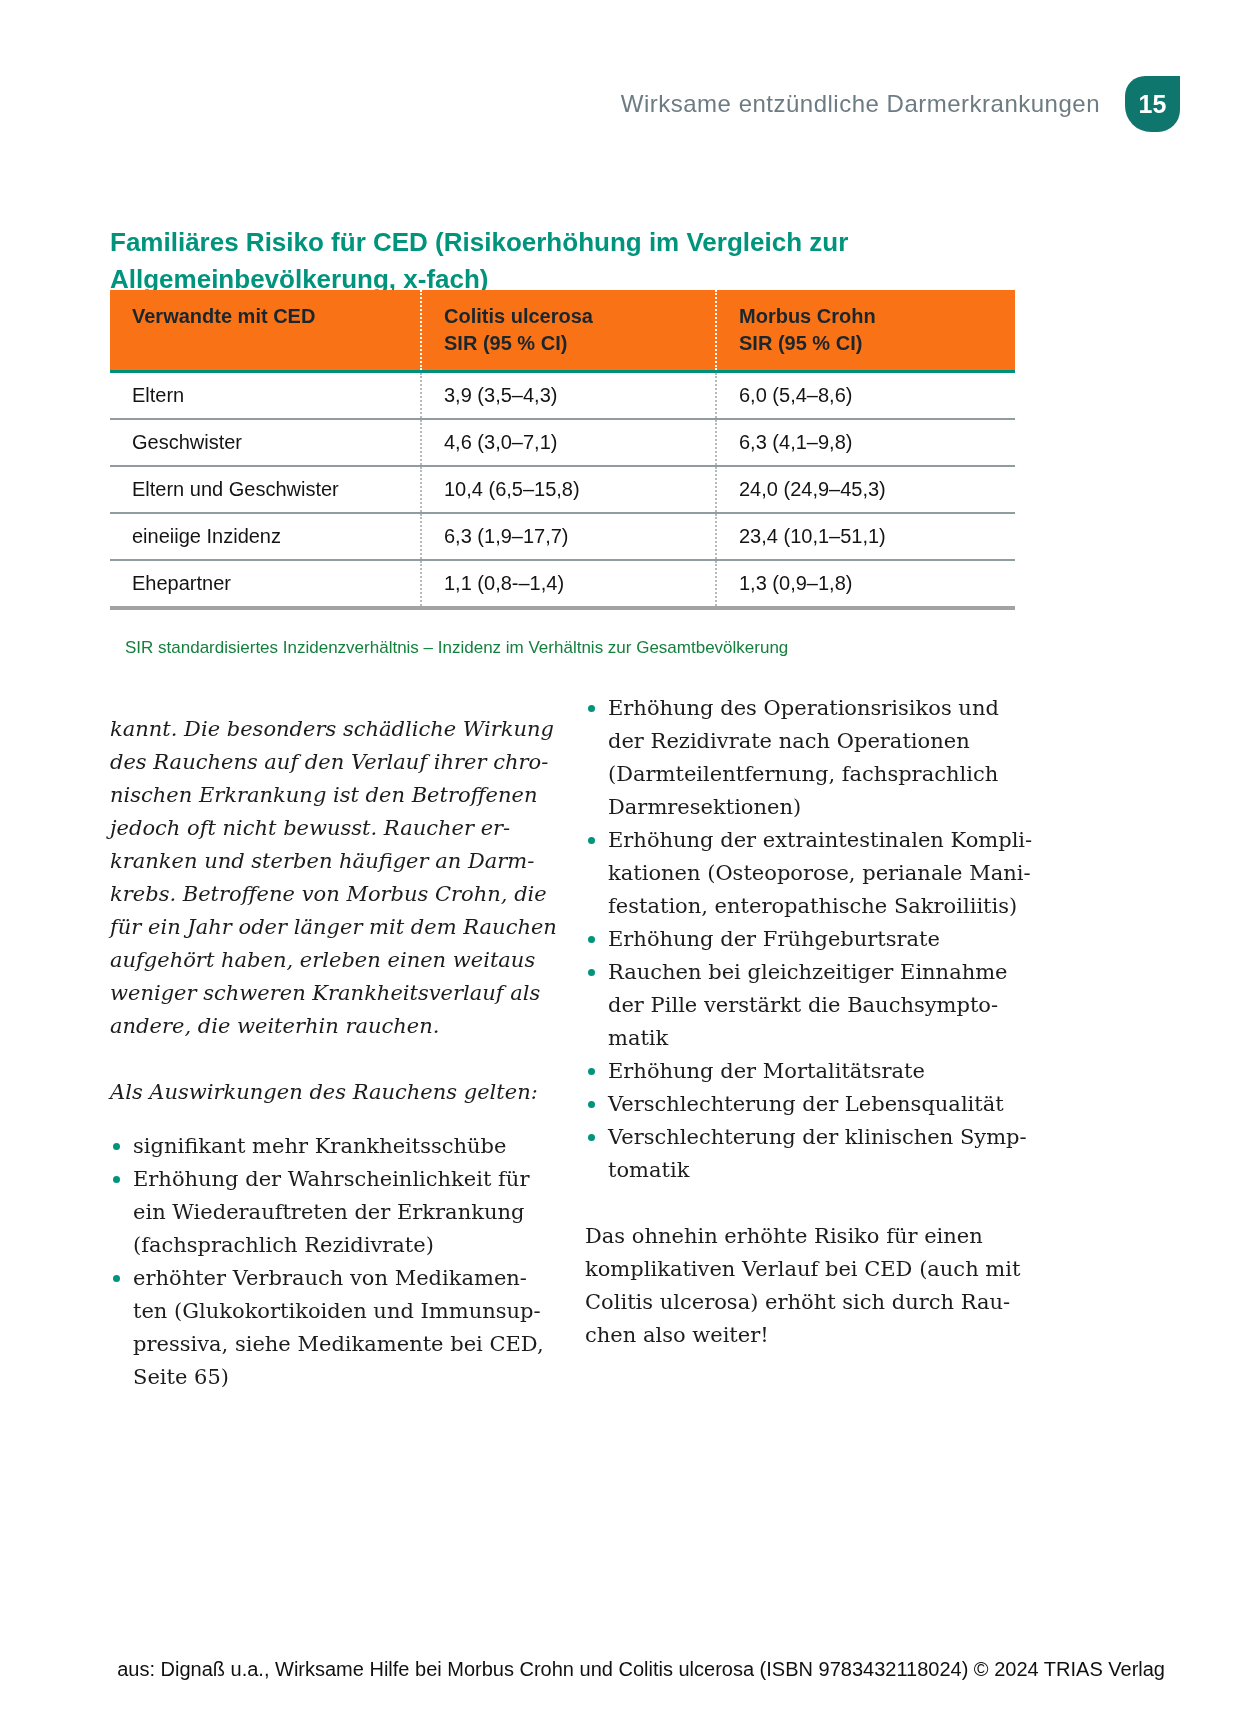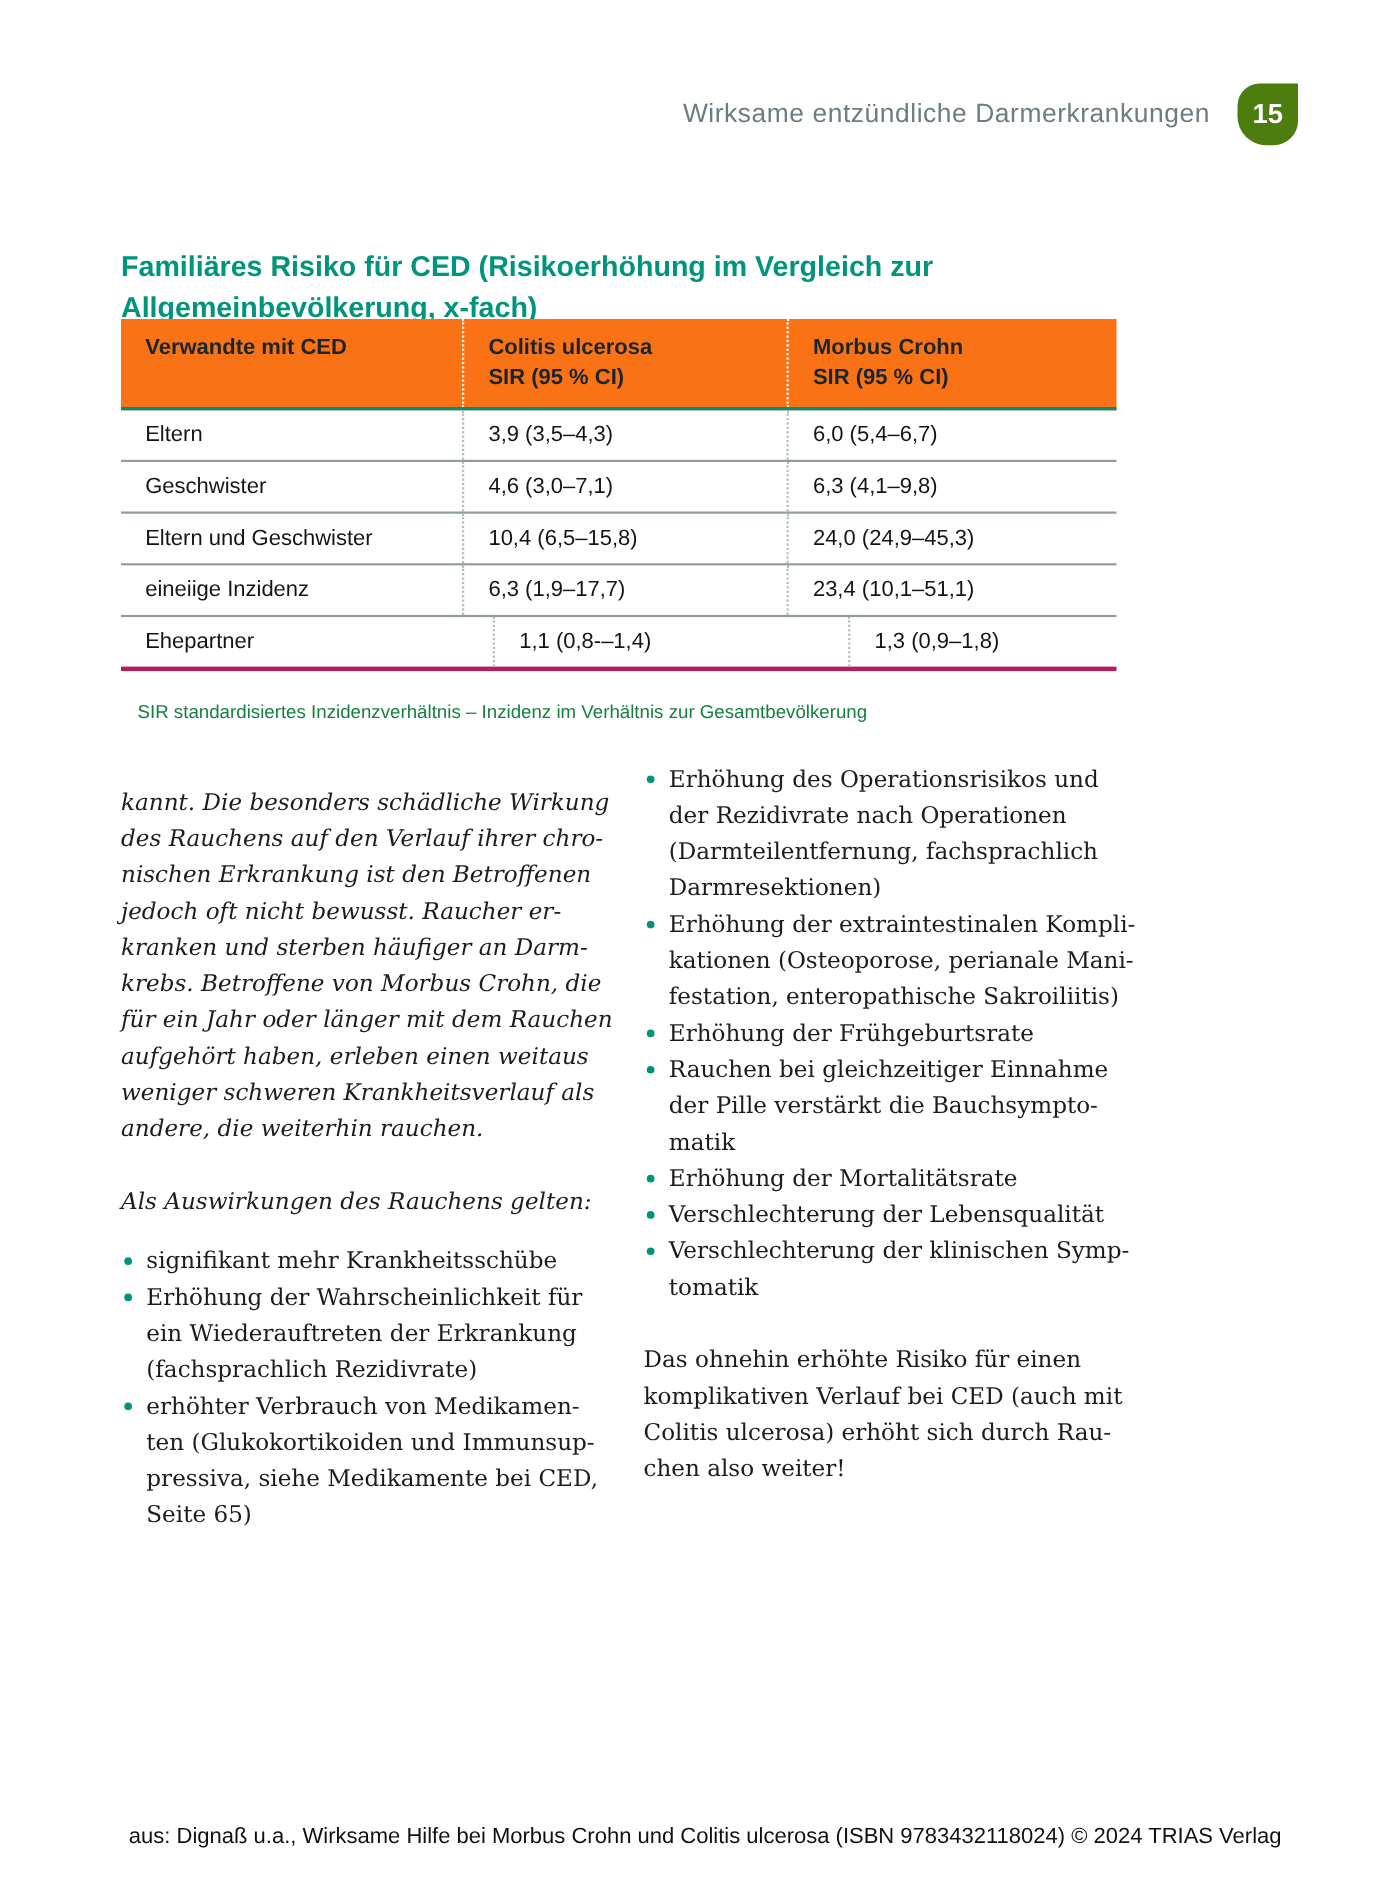--- a/index.html
+++ b/index.html
@@ -8,21 +8,21 @@
     font-family:"Liberation Sans", sans-serif; overflow:hidden;
   }
 
   
   .page-header {
     position:absolute; top:76px; right:80px;
     display:flex; align-items:center; gap:25px;
   }
   .running-title { font-size:24px; color:#6d7b82; letter-spacing:0.5px; }
   .page-badge {
-    width:55px; height:56px; background:#4d7c0f;
+    width:55px; height:56px; background:#0f766e;
     border-radius:20px 0 22px 26px;
     display:flex; align-items:center; justify-content:center;
     color:#ffffff; font-size:25px; font-weight:bold;
   }
 
   
   .section-heading {
     position:absolute; top:207px; left:110px; width:860px;
     color:#00947d; font-size:26px; font-weight:600; line-height:37px;
     white-space:pre-line;
@@ -35,21 +35,21 @@
     background:#f97316; border-bottom:3px solid #008f7a;
   }
   .t-header .cell {
     padding:13px 10px 13px 22px; font-size:20px; font-weight:bold;
     line-height:27px; color:#19262e; white-space:pre-line;
   }
   .t-row {
     display:grid; grid-template-columns:310px 295px 300px;
     border-bottom:2px solid #919c9e;
   }
-  .t-row.last { border-bottom:4px solid #be185d;gap:28px; }
+  .t-row.last { border-bottom:4px solid #a3a3a3; }
   .t-row .cell {
     height:45px; display:flex; align-items:center;
     padding-left:22px; font-size:20px; color:#141414;
   }
   .t-header .cell.sep { border-left:2px dotted #ffffff; }
   .t-row .cell.sep { border-left:2px dotted #b4bbbc; }
   .table-footnote {
     margin-top:28px; padding-left:15px; font-size:17px; color:#15803d;
   }
 
@@ -94,21 +94,21 @@
       <div class="cell">Verwandte mit CED</div>
       <div class="cell sep">Colitis ulcerosa
 SIR (95 % CI)</div>
       <div class="cell sep">Morbus Crohn
 SIR (95 % CI)</div>
     </div>
 
     <div class="t-row">
       <div class="cell">Eltern</div>
       <div class="cell sep">3,9 (3,5–4,3)</div>
-      <div class="cell sep">6,0 (5,4–6,7)</div>
+      <div class="cell sep">6,0 (5,4–8,6)</div>
     </div>
     <div class="t-row">
       <div class="cell">Geschwister</div>
       <div class="cell sep">4,6 (3,0–7,1)</div>
       <div class="cell sep">6,3 (4,1–9,8)</div>
     </div>
     <div class="t-row">
       <div class="cell">Eltern und Geschwister</div>
       <div class="cell sep">10,4 (6,5–15,8)</div>
       <div class="cell sep">24,0 (24,9–45,3)</div>

